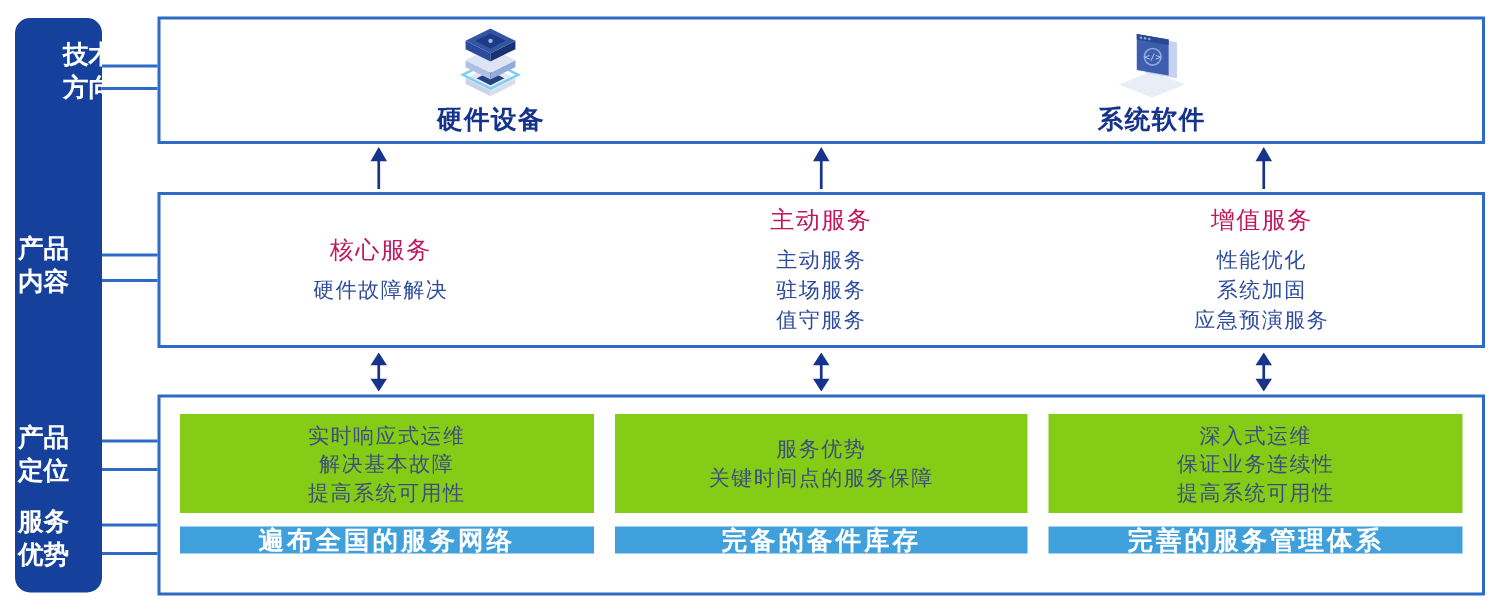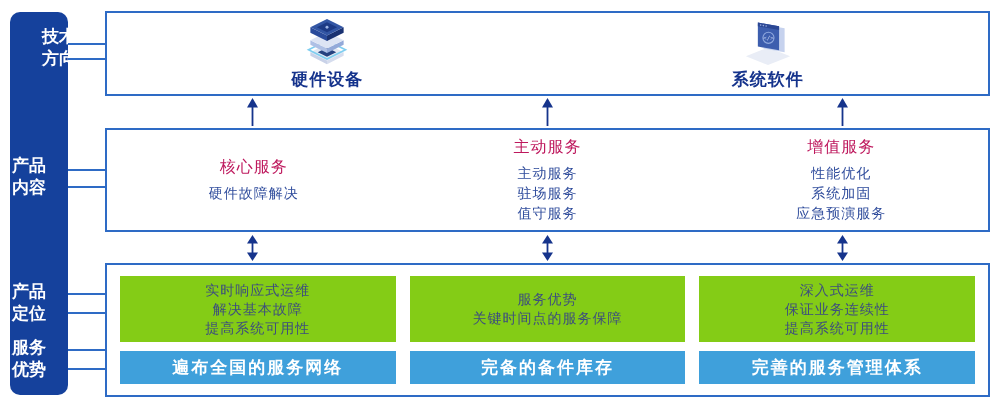--- a/index.html
+++ b/index.html
@@ -22,21 +22,21 @@
   .tech-icon{height:50px;display:flex;align-items:center;justify-content:center;}
   .tech-label{font-size:17px;font-weight:bold;color:#15338C;margin-top:1px;letter-spacing:1px;}
 
   .svc-col{flex:1;display:flex;flex-direction:column;align-items:center;justify-content:center;}
   .svc-title{font-size:16px;font-weight:normal;color:#be185d;margin-bottom:5px;letter-spacing:1px;}
   .svc-item{font-size:14px;color:#2F4C9C;line-height:20px;letter-spacing:1px;}
 
   .pos-col{flex:1;display:flex;flex-direction:column;min-width:0;}
   .pos-panel{background:#84cc16;height:66px;display:flex;flex-direction:column;align-items:center;justify-content:center;}
   .pos-line{font-size:14px;color:#3D4E7E;line-height:19px;letter-spacing:1px;}
-  .adv-bar{margin-top:9px;height:33px;background:#3FA0DB;color:#ffffff;font-weight:bold;font-size:17px;
+  .adv-bar{margin-top:9px;height:18px;background:#3FA0DB;color:#ffffff;font-weight:bold;font-size:17px;
            display:flex;align-items:center;justify-content:center;letter-spacing:2px;}
 
   
   .arrow-row{position:absolute;left:105px;width:885px;display:flex;}
   .arrow-row-1{top:98px;height:29px;}
   .arrow-row-2{top:235px;height:26px;}
   .arrow-cell{flex:1;display:flex;justify-content:center;align-items:flex-start;}
 </style>
 </head>
 <body>

